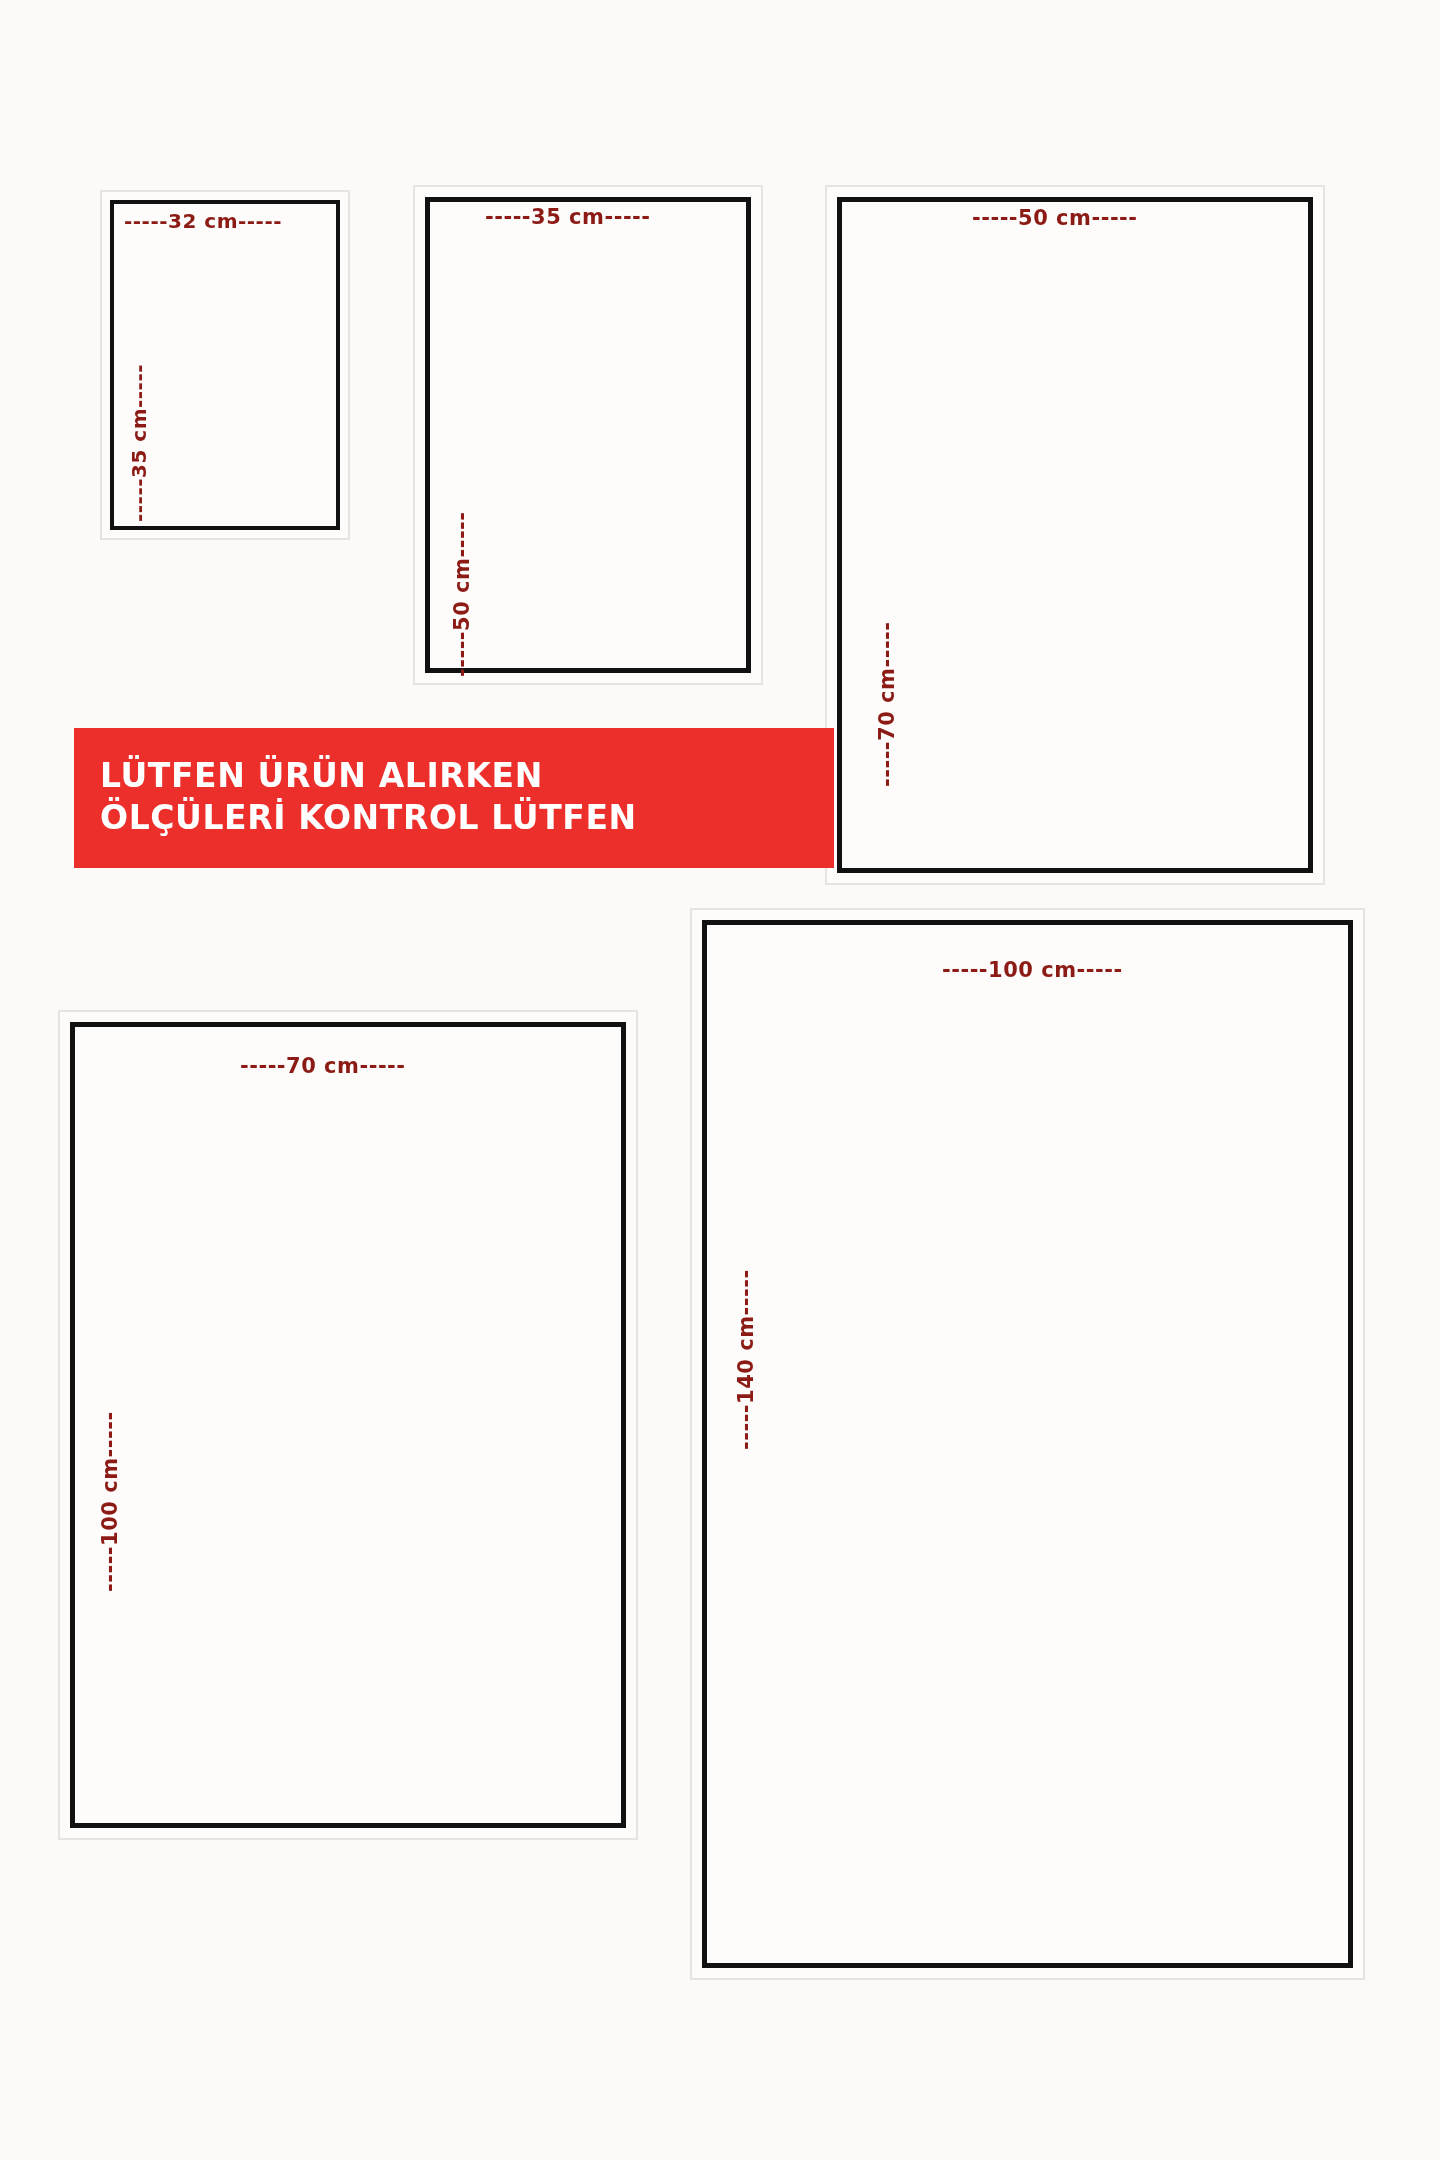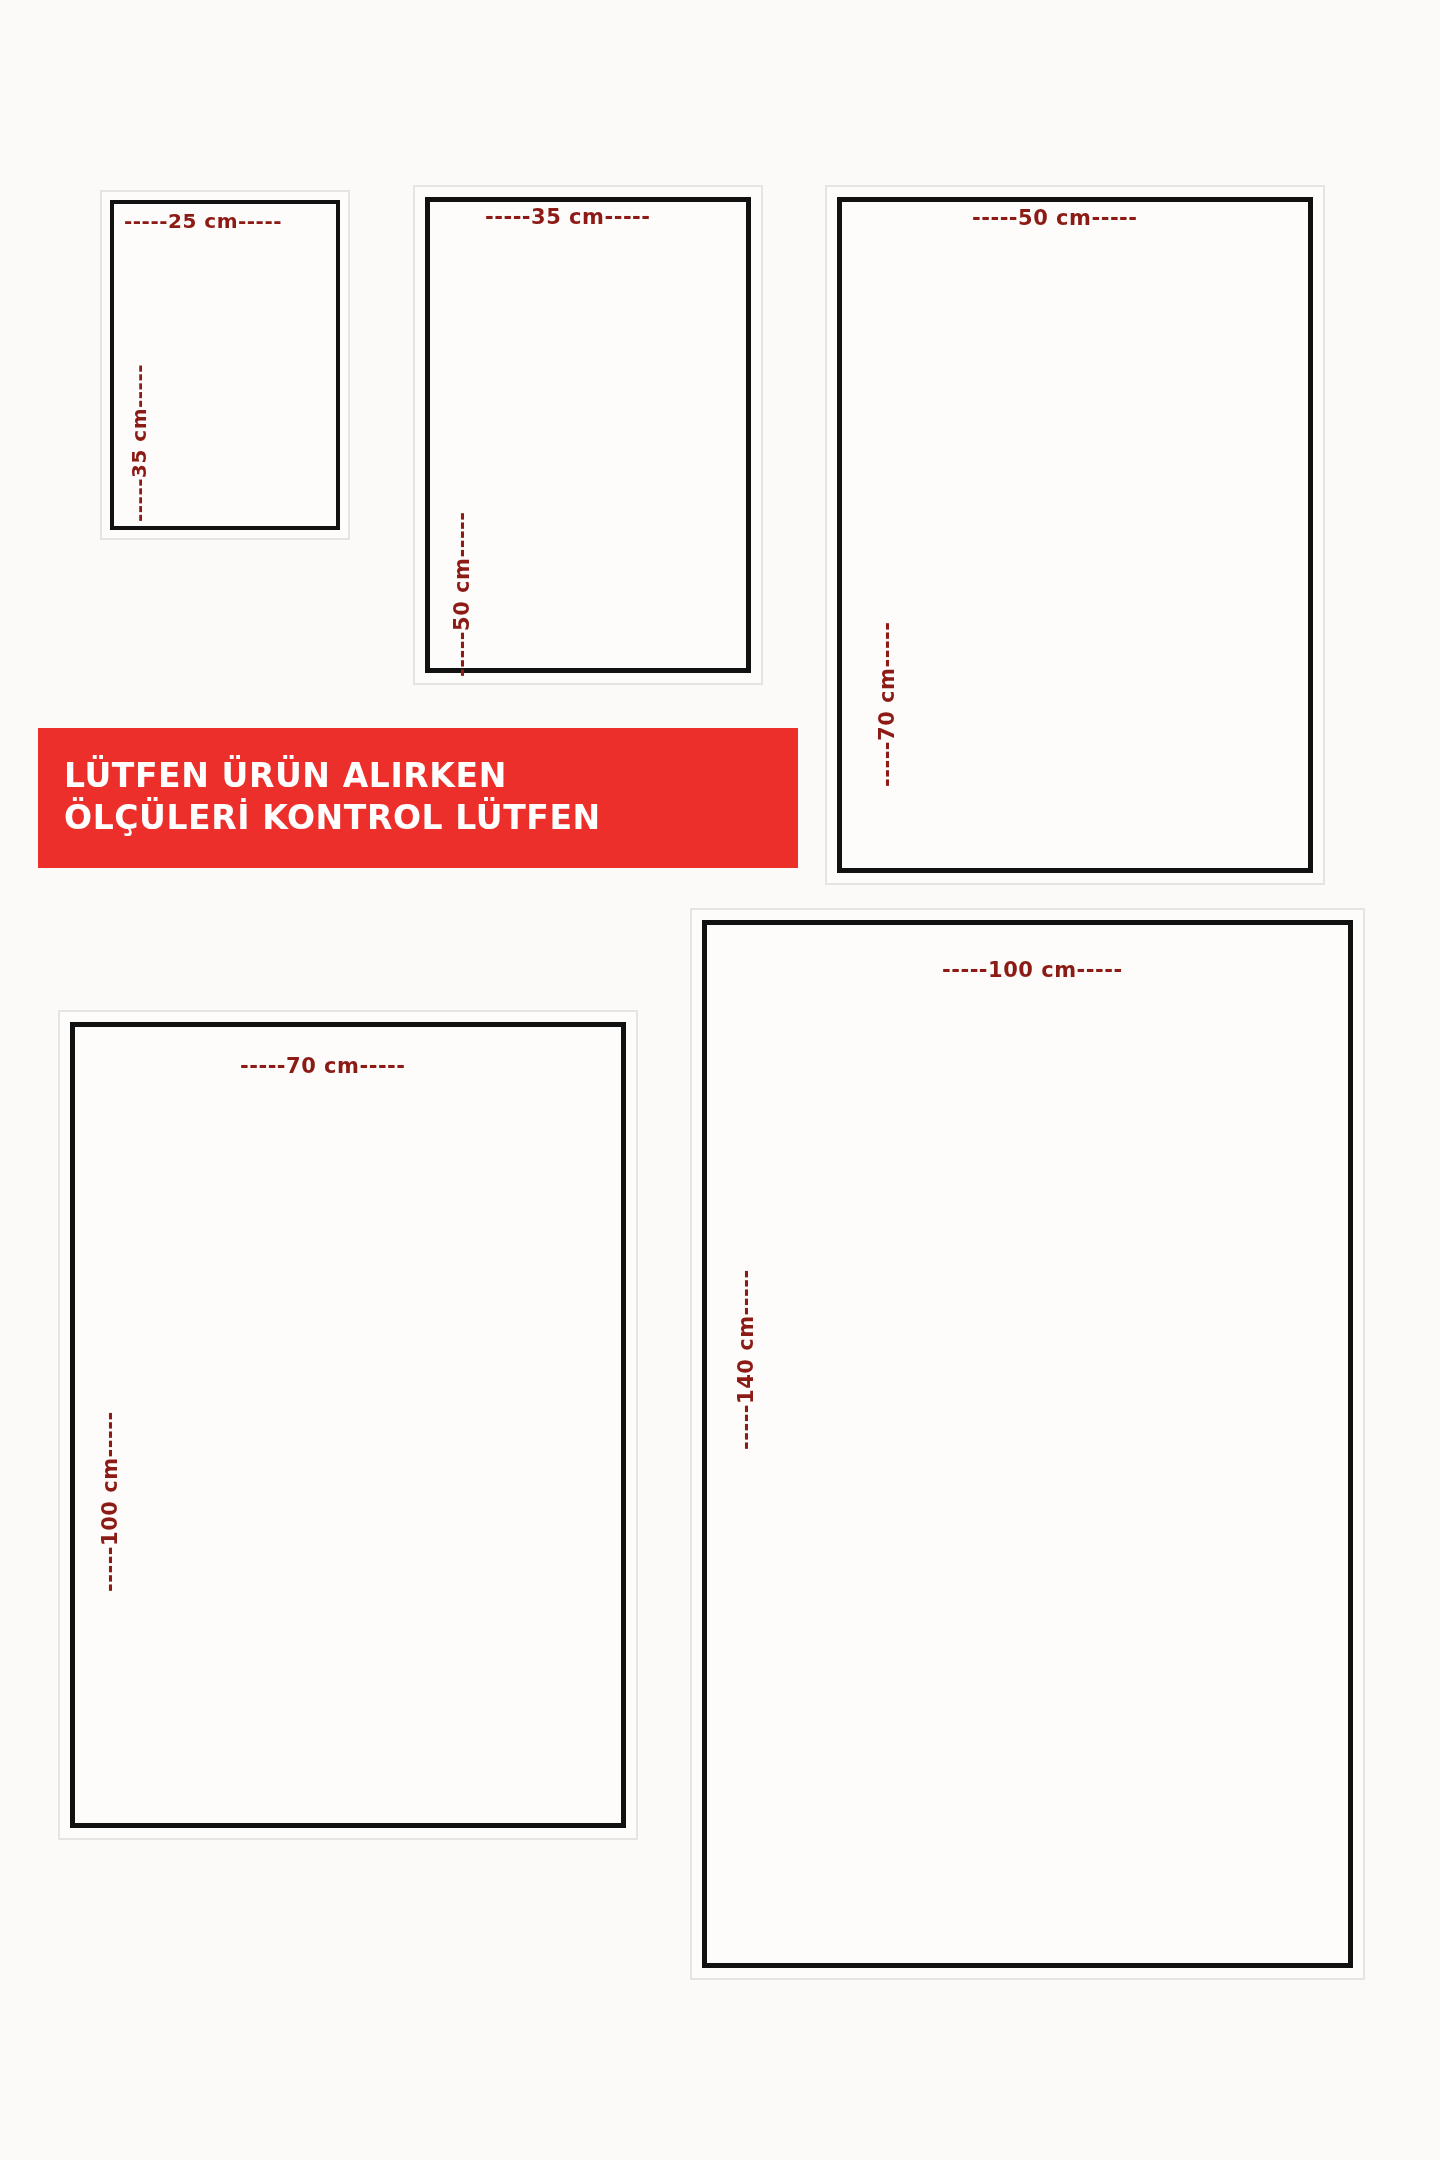--- a/index.html
+++ b/index.html
@@ -56,37 +56,38 @@
   }
   .banner {
     position: absolute;
     background: #ec2f2a;
     color: #ffffff;
     box-sizing: border-box;
     display: flex;
     flex-direction: column;
     justify-content: center;
     padding: 12px 26px 14px 26px;
+    margin-left: 36px;
   }
   .banner .line {
     font-size: 33px;
     font-weight: bold;
     line-height: 1.26;
     letter-spacing: 0.6px;
     font-family: "DejaVu Sans", sans-serif;
   }
 </style>
 </head>
 <body>
 
 <div id="canvas">
 
   <div class="frame small" style="left:100px; top:190px; width:250px; height:350px;">
     <div class="inner"></div>
-    <div class="dim" style="left:22px; top:17px; font-size:20px;">-----25 cm-----</div>
+    <div class="dim" style="left:22px; top:17px; font-size:20px;">-----32 cm-----</div>
     <div class="dim vertical" style="left:25px; top:330px; font-size:20px;">-----35 cm-----</div>
   </div>
 
   <div class="frame" style="left:413px; top:185px; width:350px; height:500px;">
     <div class="inner"></div>
     <div class="dim" style="left:70px; top:18px; font-size:21px;">-----35 cm-----</div>
     <div class="dim vertical" style="left:35px; top:490px; font-size:21px;">-----50 cm-----</div>
   </div>
 
   <div class="frame" style="left:825px; top:185px; width:500px; height:700px;">

